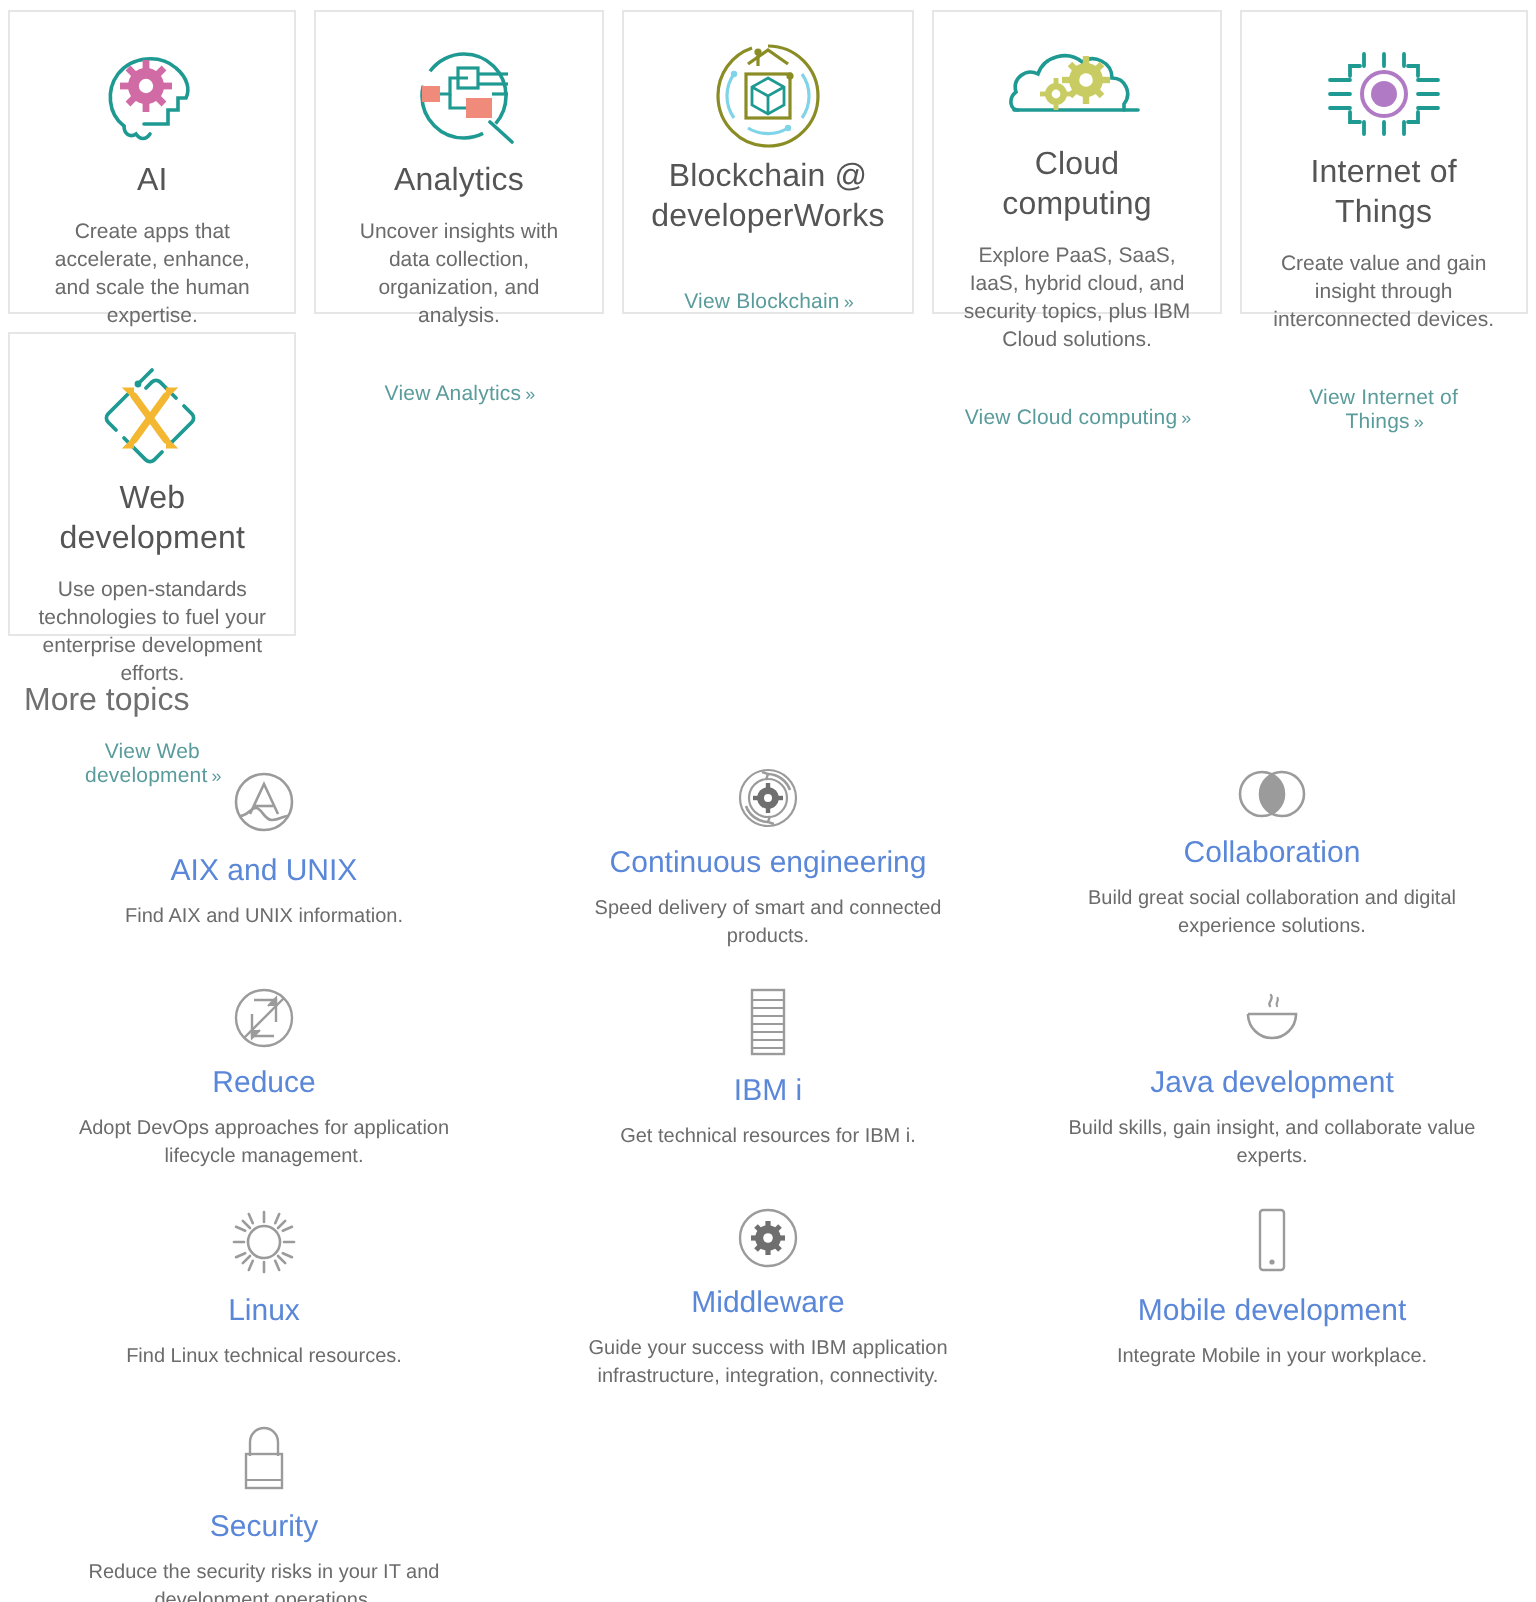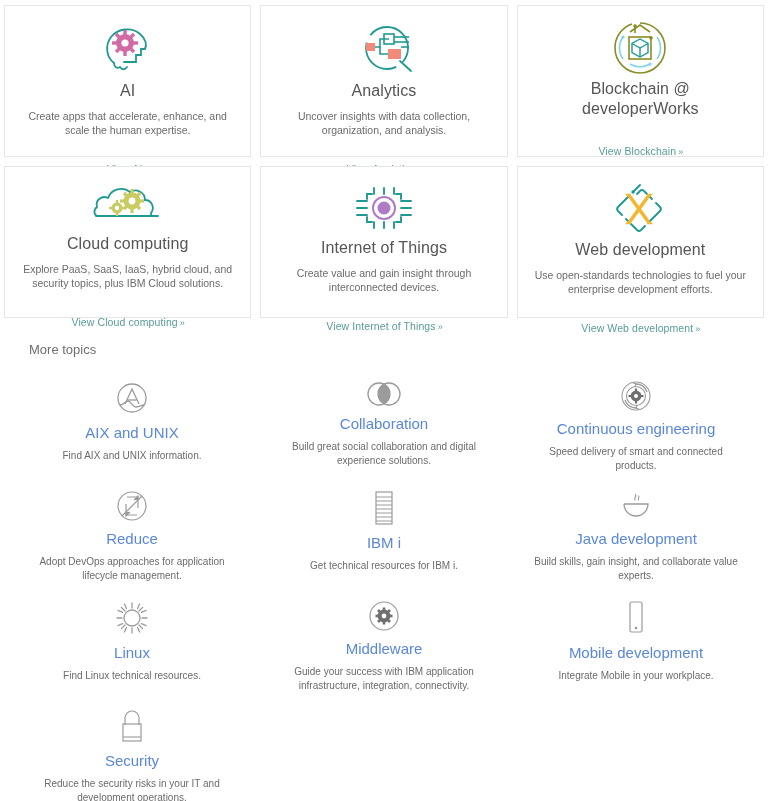--- a/index.html
+++ b/index.html
@@ -8,21 +8,21 @@
     height: 801px;
     background: #ffffff;
     font-family: "Liberation Sans", sans-serif;
     overflow: hidden;
   }
   .page { width: 768px; height: 801px; position: relative; }
 
   
   .card-grid {
     display: grid;
-    grid-template-columns: repeat(3, 1fr);
+    grid-template-columns: repeat(5, 1fr);
     gap: 9px;
     padding: 5px 4px 0 4px;
   }
   .card {
     background: #ffffff;
     border: 1px solid #e6e6e6;
     height: 152px;
     display: flex;
     flex-direction: column;
     align-items: center;
@@ -56,23 +56,23 @@
     color: #5a9b9b;
     margin-top: 26px;
     text-decoration: none;
     cursor: pointer;
     letter-spacing: .1px;
   }
   .card-link .chev { font-size: 9px; margin-left: 2px; letter-spacing: -1px; }
 
   
   .more-heading {
-    font-size: 13px;
+    font-size: 16px;
     color: #6f6f6f;
-    margin: 24px 0 0 29px;
+    margin: 24px 0 0 12px;
     font-weight: 400;
   }
   .topics-grid {
     display: grid;
     grid-template-columns: repeat(3, 1fr);
     row-gap: 0px;
     margin-top: 14px;
     padding: 0 6px;
   }
   .topic {
@@ -306,32 +306,20 @@
           <line x1="12.5" y1="19" x2="21.5" y2="19" stroke="#9b9b9b" stroke-width="1.3"></line>
           <path d="M5 24 C9 24 10 20 13 20 C16 20 17 26 21 26 C25 26 26 24 29 24" fill="none" stroke="#9b9b9b" stroke-width="1.3"></path>
         </svg>
       </div>
       <a class="topic-title">AIX and UNIX</a>
       <div class="topic-desc">Find AIX and UNIX information.</div>
     </div>
 
     <div class="topic">
       <div class="topic-icon">
-        <svg width="40" height="28" viewBox="0 0 40 28">
-          <circle cx="15" cy="14" r="11" fill="none" stroke="#9b9b9b" stroke-width="1.3"></circle>
-          <circle cx="25" cy="14" r="11" fill="none" stroke="#9b9b9b" stroke-width="1.3"></circle>
-          <path d="M20 4.3 A11 11 0 0 1 20 23.7 A11 11 0 0 1 20 4.3" fill="#9b9b9b"></path>
-        </svg>
-      </div>
-      <a class="topic-title">Collaboration</a>
-      <div class="topic-desc">Build great social collaboration and digital experience solutions.</div>
-    </div>
-
-    <div class="topic">
-      <div class="topic-icon">
         <svg width="34" height="34" viewBox="0 0 34 34">
           <circle cx="17" cy="17" r="14" fill="none" stroke="#9b9b9b" stroke-width="1.1"></circle>
           <path d="M17 5 A12 12 0 0 1 28 13" fill="none" stroke="#9b9b9b" stroke-width="1.3"></path>
           <path d="M17 29 A12 12 0 0 1 6 21" fill="none" stroke="#9b9b9b" stroke-width="1.3"></path>
           <path d="M14 4 L17 5 L16 8" fill="none" stroke="#9b9b9b" stroke-width="1.2"></path>
           <path d="M20 30 L17 29 L18 26" fill="none" stroke="#9b9b9b" stroke-width="1.2"></path>
           <circle cx="17" cy="17" r="9.5" fill="none" stroke="#9b9b9b" stroke-width="1.1"></circle>
           <g fill="#6f6f6f">
             <circle cx="17" cy="17" r="5.4"></circle>
           </g>
@@ -339,20 +327,32 @@
             <line x1="17" y1="9.5" x2="17" y2="13"></line>
             <line x1="17" y1="21" x2="17" y2="24.5"></line>
             <line x1="9.5" y1="17" x2="13" y2="17"></line>
             <line x1="21" y1="17" x2="24.5" y2="17"></line>
           </g>
           <circle cx="17" cy="17" r="2" fill="#ffffff"></circle>
         </svg>
       </div>
       <a class="topic-title">Continuous engineering</a>
       <div class="topic-desc">Speed delivery of smart and connected products.</div>
+    </div>
+
+    <div class="topic">
+      <div class="topic-icon">
+        <svg width="40" height="28" viewBox="0 0 40 28">
+          <circle cx="15" cy="14" r="11" fill="none" stroke="#9b9b9b" stroke-width="1.3"></circle>
+          <circle cx="25" cy="14" r="11" fill="none" stroke="#9b9b9b" stroke-width="1.3"></circle>
+          <path d="M20 4.3 A11 11 0 0 1 20 23.7 A11 11 0 0 1 20 4.3" fill="#9b9b9b"></path>
+        </svg>
+      </div>
+      <a class="topic-title">Collaboration</a>
+      <div class="topic-desc">Build great social collaboration and digital experience solutions.</div>
     </div>
 
     <div class="topic">
       <div class="topic-icon">
         <svg width="34" height="34" viewBox="0 0 34 34">
           <circle cx="17" cy="17" r="14" fill="none" stroke="#9b9b9b" stroke-width="1.2"></circle>
           <path d="M27 7 L7 27" stroke="#9b9b9b" stroke-width="1.2"></path>
           <path d="M12 8 L23 8 L23 19" fill="none" stroke="#9b9b9b" stroke-width="1.2"></path>
           <path d="M22 26 L11 26 L11 15" fill="none" stroke="#9b9b9b" stroke-width="1.2"></path>
           <path d="M19 11 L23 7 L23 11" fill="#9b9b9b" stroke="#9b9b9b" stroke-width="1.1"></path>

